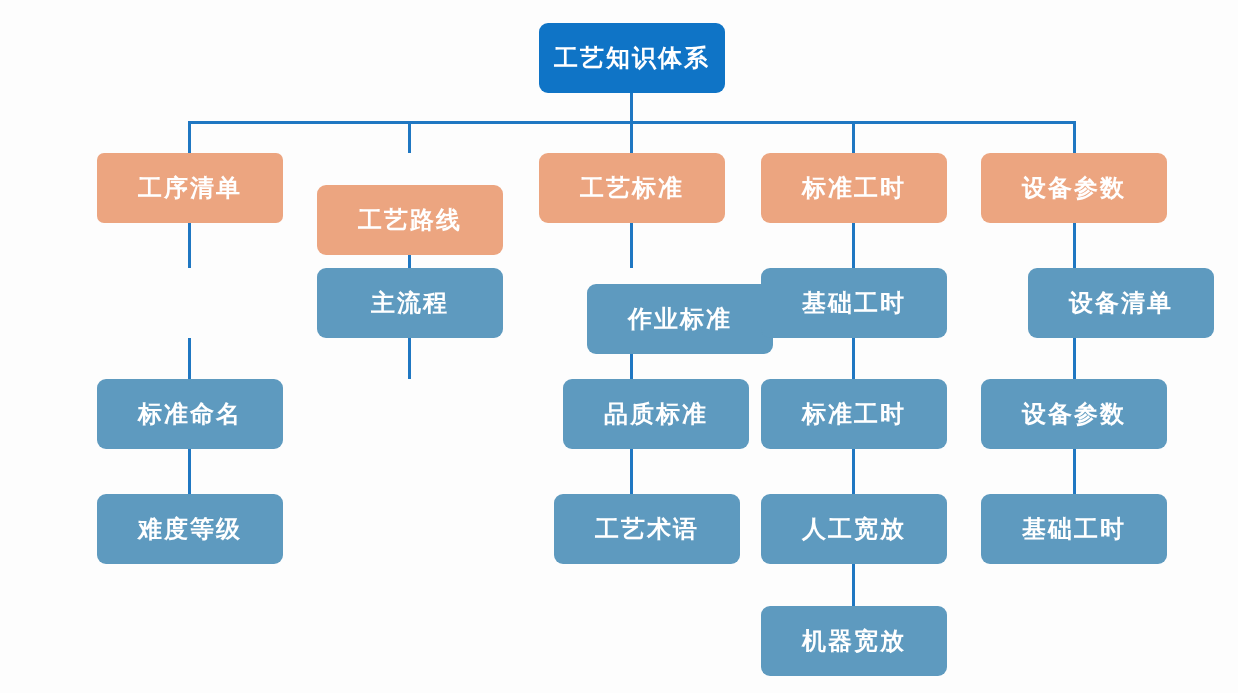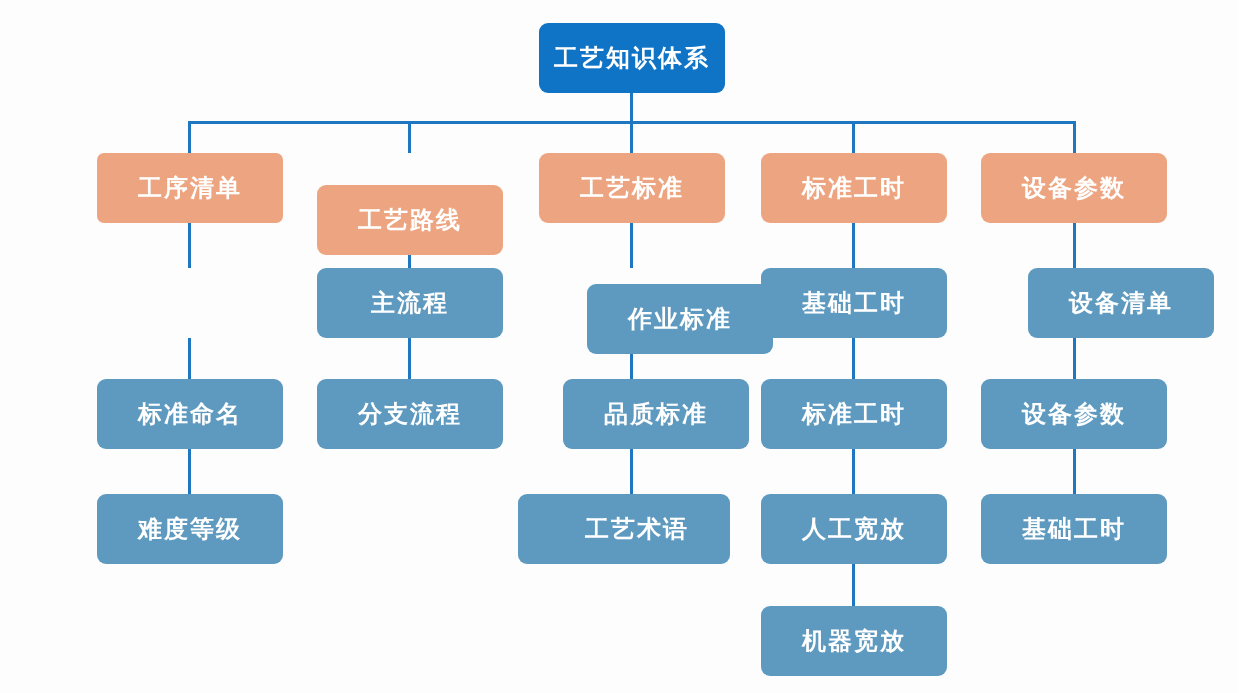--- a/index.html
+++ b/index.html
@@ -70,32 +70,31 @@
   <div class="node child" style="left:761px; top:268px;">基础工时</div>
   <div class="node child" style="left:1028px; top:268px;">设备清单</div>
 
   <div class="conn" style="left:188px;  top:338px; width:3px; height:41px;"></div>
   <div class="conn" style="left:408px;  top:338px; width:3px; height:41px;"></div>
   <div class="conn" style="left:630px;  top:338px; width:3px; height:41px;"></div>
   <div class="conn" style="left:852px;  top:338px; width:3px; height:41px;"></div>
   <div class="conn" style="left:1073px; top:338px; width:3px; height:41px;"></div>
 
   <div class="node child" style="left:97px;  top:379px;">标准命名</div>
-  <div class="node child" style="left:317px; top:379px;">分支流程</div>
   <div class="node child" style="left:539px; top:379px;margin-left:24px;">品质标准</div>
   <div class="node child" style="left:761px; top:379px;">标准工时</div>
   <div class="node child" style="left:981px; top:379px;">设备参数</div>
 
   <div class="conn" style="left:188px;  top:449px; width:3px; height:45px;"></div>
   <div class="conn" style="left:630px;  top:449px; width:3px; height:45px;"></div>
   <div class="conn" style="left:852px;  top:449px; width:3px; height:45px;"></div>
   <div class="conn" style="left:1073px; top:449px; width:3px; height:45px;"></div>
 
   <div class="node child" style="left:97px;  top:494px;">难度等级</div>
-  <div class="node child" style="left:518px; top:494px;padding-left:26px;">工艺术语</div>
+  <div class="node child" style="left:554px; top:494px;">工艺术语</div>
   <div class="node child" style="left:761px; top:494px;">人工宽放</div>
   <div class="node child" style="left:981px; top:494px;">基础工时</div>
 
   <div class="conn" style="left:852px; top:564px; width:3px; height:42px;"></div>
 
   <div class="node child" style="left:761px; top:606px;">机器宽放</div>
 
 </div>
 
 </body></html>

